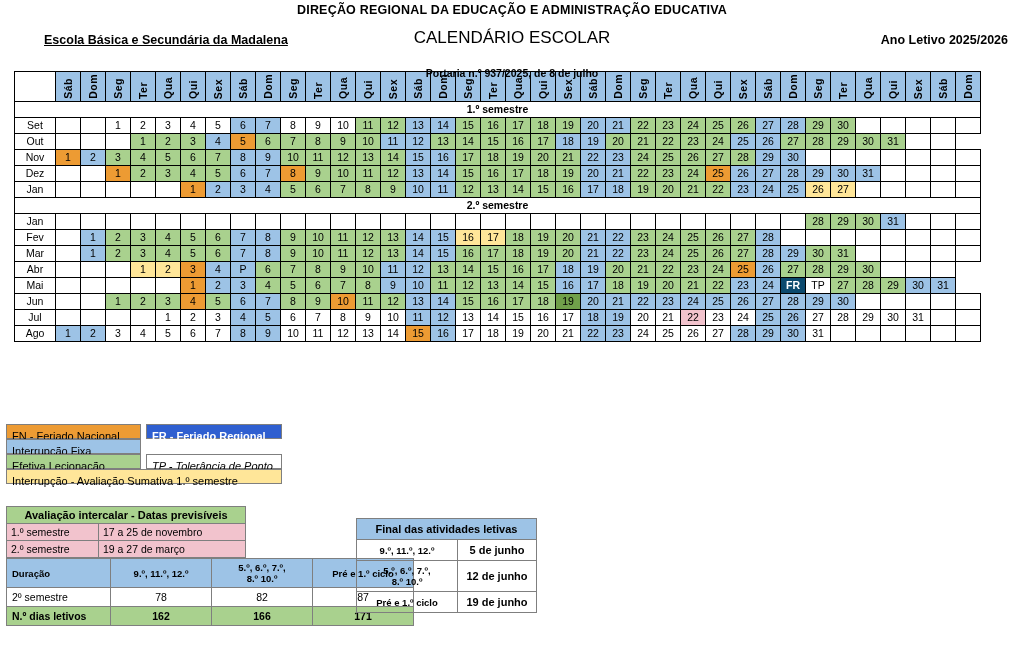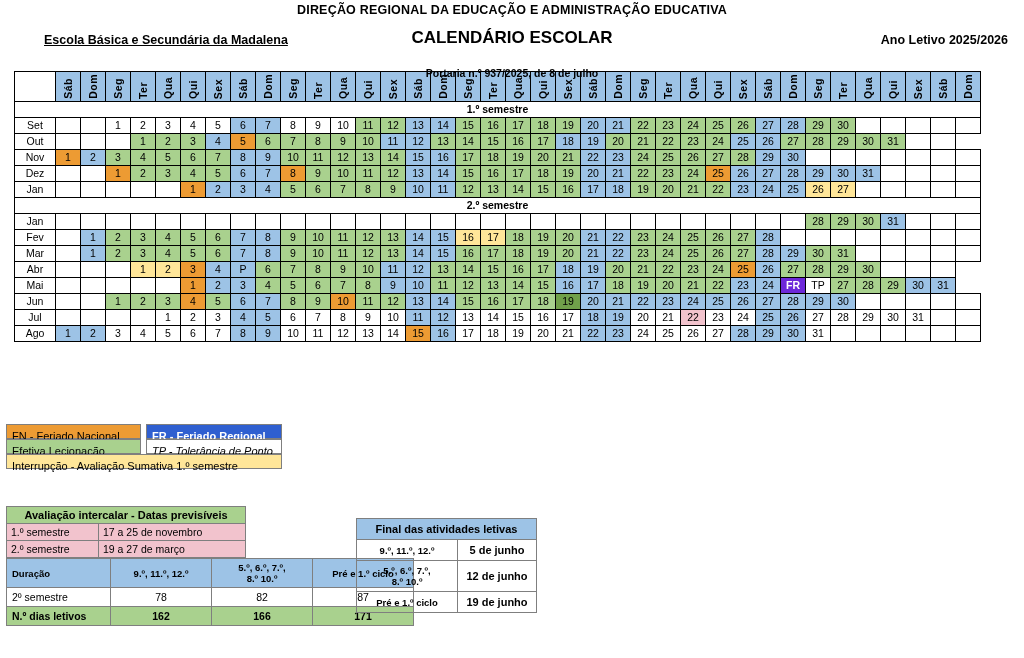--- a/index.html
+++ b/index.html
@@ -11,21 +11,21 @@
     overflow:hidden;
   }
   .page{position:relative;width:1024px;height:658px;}
 
   .hdr{text-align:center;font-weight:bold;font-size:12.5px;letter-spacing:.2px;}
   .hdr1{padding-top:8px;}
   .hdr2{padding-top:3px;}
 
   .titlerow{position:relative;height:44px;margin-top:10px;}
   .school{position:absolute;left:44px;top:6px;font-weight:bold;font-size:12.5px;text-decoration:underline;}
-  .cal-title{position:absolute;left:0;right:0;top:1px;text-align:center;font-weight:bold;font-size:17px;}
+  .cal-title{position:absolute;left:0;right:0;top:1px;text-align:center;font-weight:normal;font-size:17px;}
   .portaria{position:absolute;left:0;right:0;top:24px;text-align:center;font-weight:bold;font-size:10.5px;margin-top:16px;}
   .ano{position:absolute;right:16px;top:6px;font-weight:bold;font-size:12.5px;}
 
   table.cal{border-collapse:collapse;margin-left:14px;table-layout:fixed;}
   table.cal td{
     border:1px solid #000;
     font-size:10.5px;
     text-align:center;
     height:15px;
     padding:0;
@@ -48,21 +48,21 @@
     letter-spacing:.5px;
   }
   .semrow td{font-weight:bold;font-size:10.5px;height:16px;}
 
   
   .c-blue{background:#9dc3e6;}
   .c-green{background:#a9d18e;}
   .c-orange{background:#ed9b33;}
   .c-yellow{background:#ffe699;}
   .c-darkgreen{background:#70a04a;}
-  .c-fr{background:#6d28d9;color:#fff;font-weight:bold;}
+  .c-fr{background:#0c4a6e;color:#fff;font-weight:bold;}
   .c-pink{background:#f2c3cd;}
   .c-white{background:#ffffff;}
   .c-hdr{background:#9dc3e6;}
 
   
   .legend{position:absolute;left:6px;top:424px;width:290px;font-size:11px;}
   .lg{border:1px solid #7f7f7f;padding:4px 5px;height:15px;line-height:15px;box-sizing:border-box;}
   .lgrow{display:flex;}
   .lg-fn{width:135px;background:#ed9b33;}
   .lg-fr{width:136px;background:#2f5fd0;color:#fff;font-weight:bold;margin-left:5px;}
@@ -744,20 +744,23 @@
         </tr>
       </tbody>
   </table>
 
   <div class="legend">
     <div class="lgrow">
       <div class="lg lg-fn">FN - Feriado Nacional</div>
       <div class="lg lg-fr">FR - Feriado Regional</div>
     </div>
     <div class="lgrow">
+      <div class="lg lg-if">Interrupção Fixa</div>
+    </div>
+    <div class="lgrow">
       <div class="lg lg-el">Efetiva Lecionação</div>
       <div class="lg lg-tp">TP - Tolerância de Ponto</div>
     </div>
     <div class="lgrow">
       <div class="lg lg-av">Interrupção - Avaliação Sumativa 1.º semestre</div>
     </div>
   </div>
 
   <div class="interc">
     <div class="t">Avaliação intercalar - Datas previsíveis</div>

